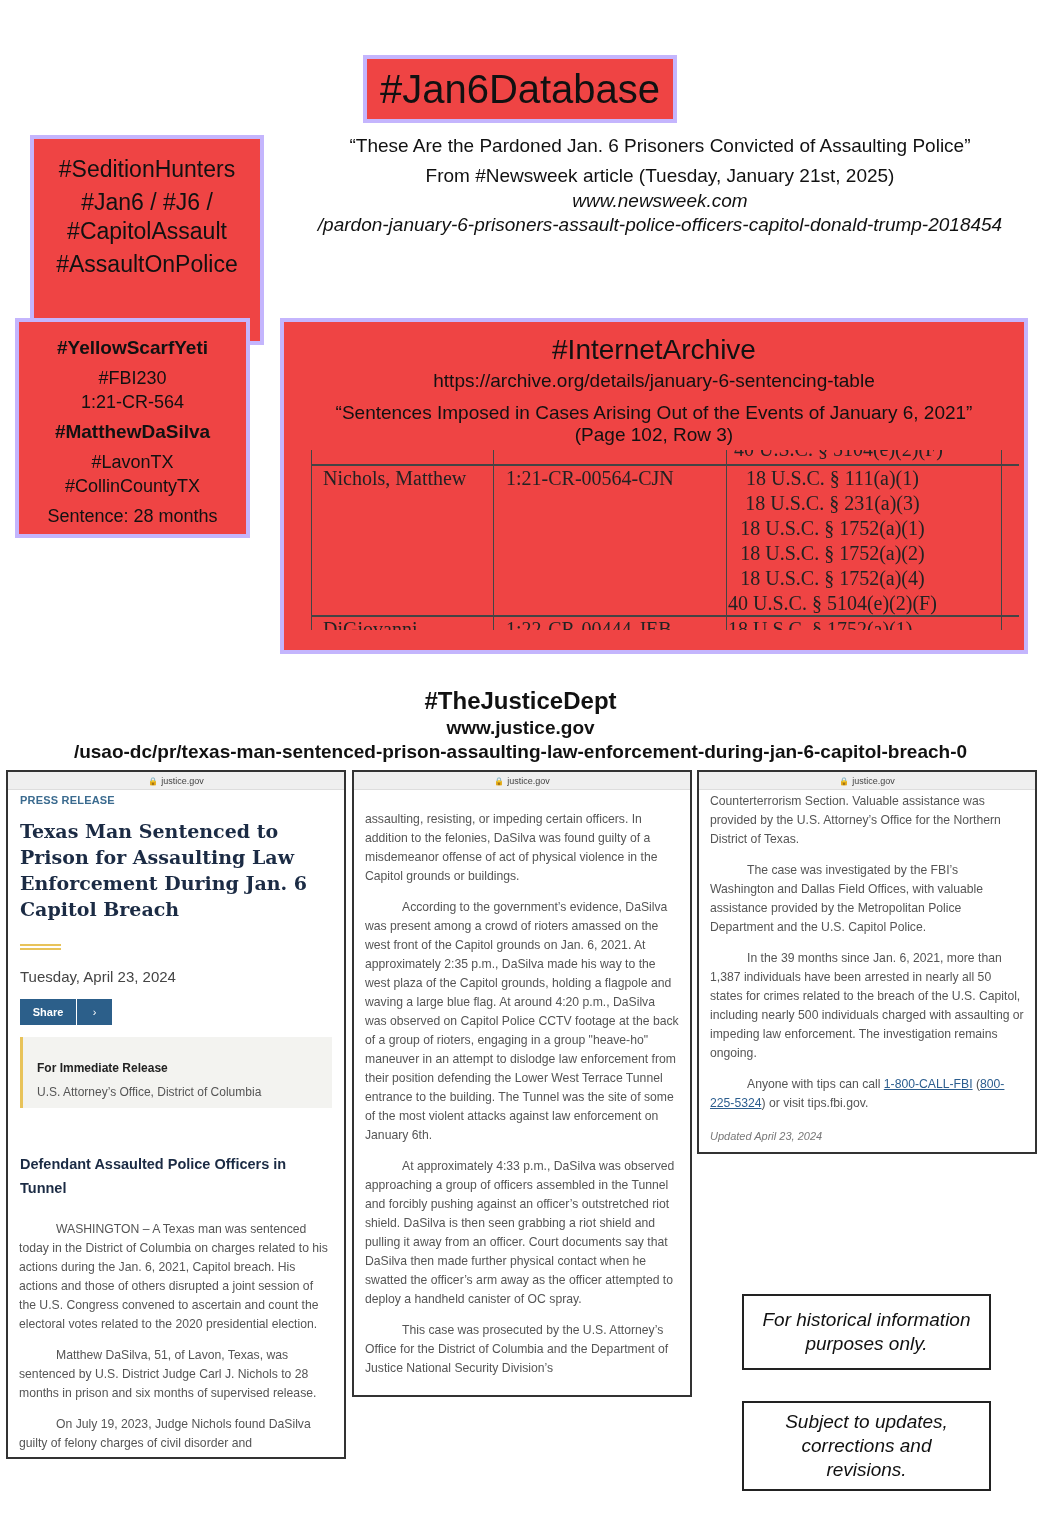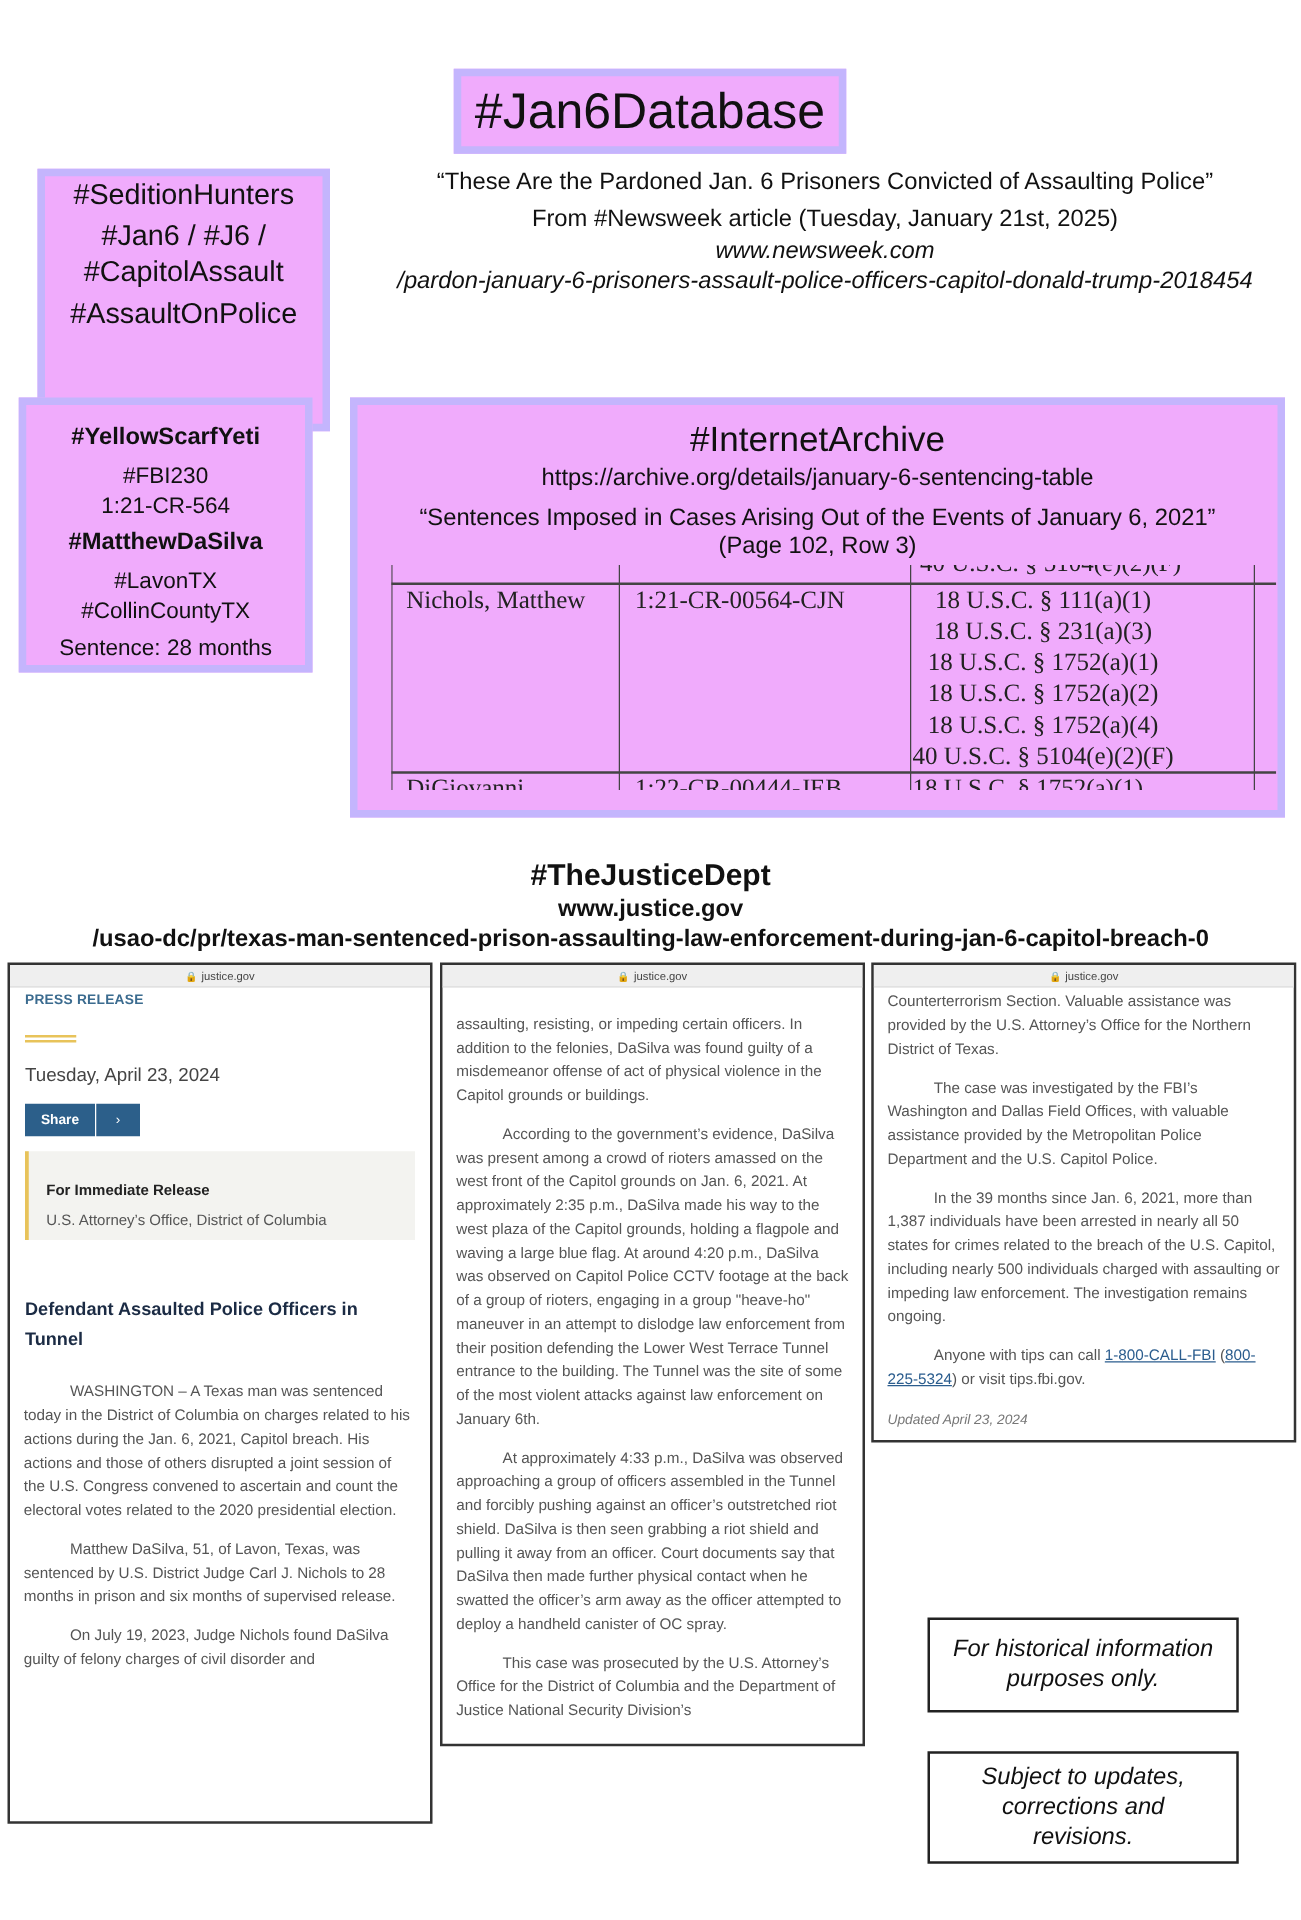--- a/index.html
+++ b/index.html
@@ -1,23 +1,23 @@
 <!DOCTYPE html>
 <html><head>
 <meta charset="utf-8">
 <style>
   * { box-sizing: border-box; margin: 0; padding: 0; }
   body { width: 1041px; height: 1536px; background: #ffffff; position: relative; font-family: "Liberation Sans", sans-serif; color: #111; overflow: hidden; }
   .abs { position: absolute; }
-  .box { position: absolute; border: 6px solid #c4b5fd; background: #f0abfc; }
+  .box { position: absolute; border: 4px solid #c4b5fd; background: #ef4444; }
   .center { text-align: center; }
 
   #title-box { left: 363px; top: 55px; width: 314px; height: 68px; display: flex; align-items: center; justify-content: center; font-size: 40px; }
 
-  #tags-box { left: 30px; top: 135px; width: 234px; height: 210px; font-size: 23px; line-height: 29px; }
+  #tags-box { left: 30px; top: 135px; width: 234px; height: 210px; padding-top: 16px; font-size: 23px; line-height: 29px; }
   #tags-box div { margin-bottom: 4px; }
 
   #newsweek { left: 285px; top: 133px; width: 750px; font-size: 19px; line-height: 26px; }
   #newsweek .it { font-style: italic; line-height: 24px; }
 
   #person-box { left: 15px; top: 318px; width: 235px; height: 220px; padding-top: 12px; font-size: 18px; line-height: 24px; }
   #person-box .b { font-weight: bold; font-size: 19px; margin: 2px 0 6px; }
   #person-box .g { margin-bottom: 6px; }
 
   #archive-box { left: 280px; top: 318px; width: 748px; height: 336px; overflow: hidden; }
@@ -125,20 +125,21 @@
 
 <div id="doj-head" class="abs center">
   <div class="h">#TheJusticeDept</div>
   <div>www.justice.gov</div>
   <div>/usao-dc/pr/texas-man-sentenced-prison-assaulting-law-enforcement-during-jan-6-capitol-breach-0</div>
 </div>
 
 <div id="panel1" class="panel">
   <div class="bar"><span class="lock">🔒</span><span>justice.gov</span></div>
   <div class="pr-label">PRESS RELEASE</div>
+  <div class="pr-title">Texas Man Sentenced to Prison for Assaulting Law Enforcement During Jan. 6 Capitol Breach</div>
   <div class="gold"></div>
   <div class="pr-date">Tuesday, April 23, 2024</div>
   <div class="share">
     <div class="s">Share</div>
     <div class="c">›</div>
   </div>
   <div class="release">
     <div class="t">For Immediate Release</div>
     <div class="o">U.S. Attorney’s Office, District of Columbia</div>
   </div>

